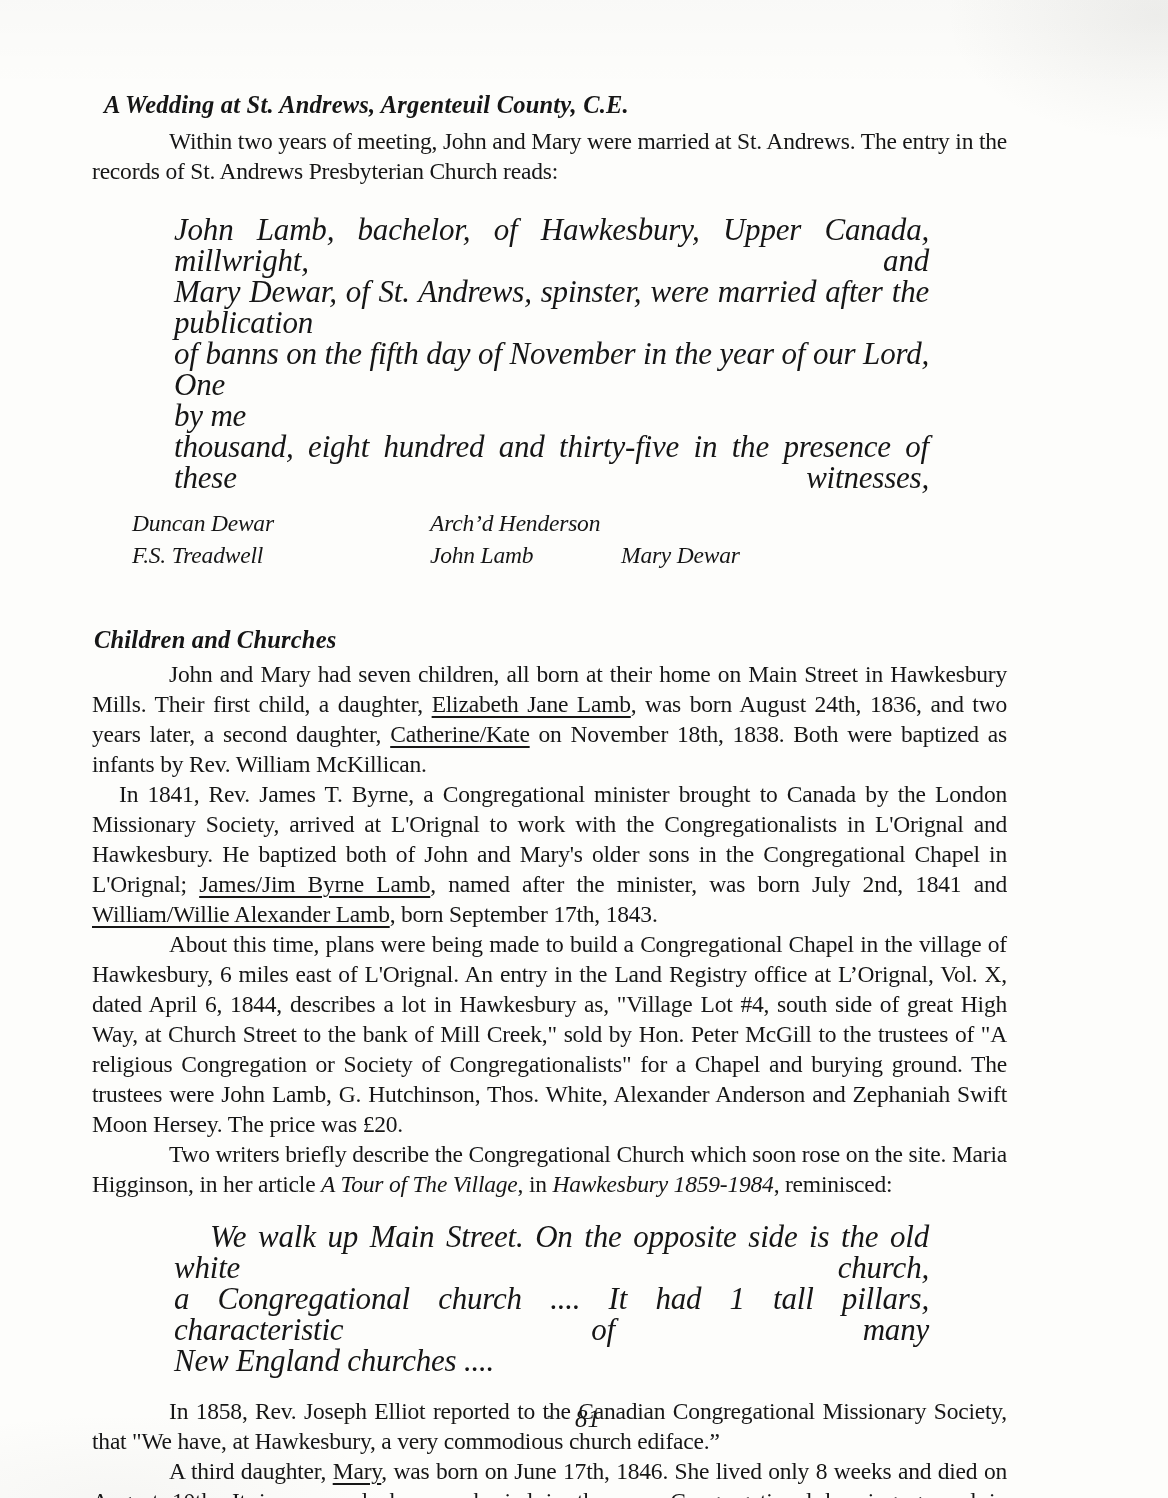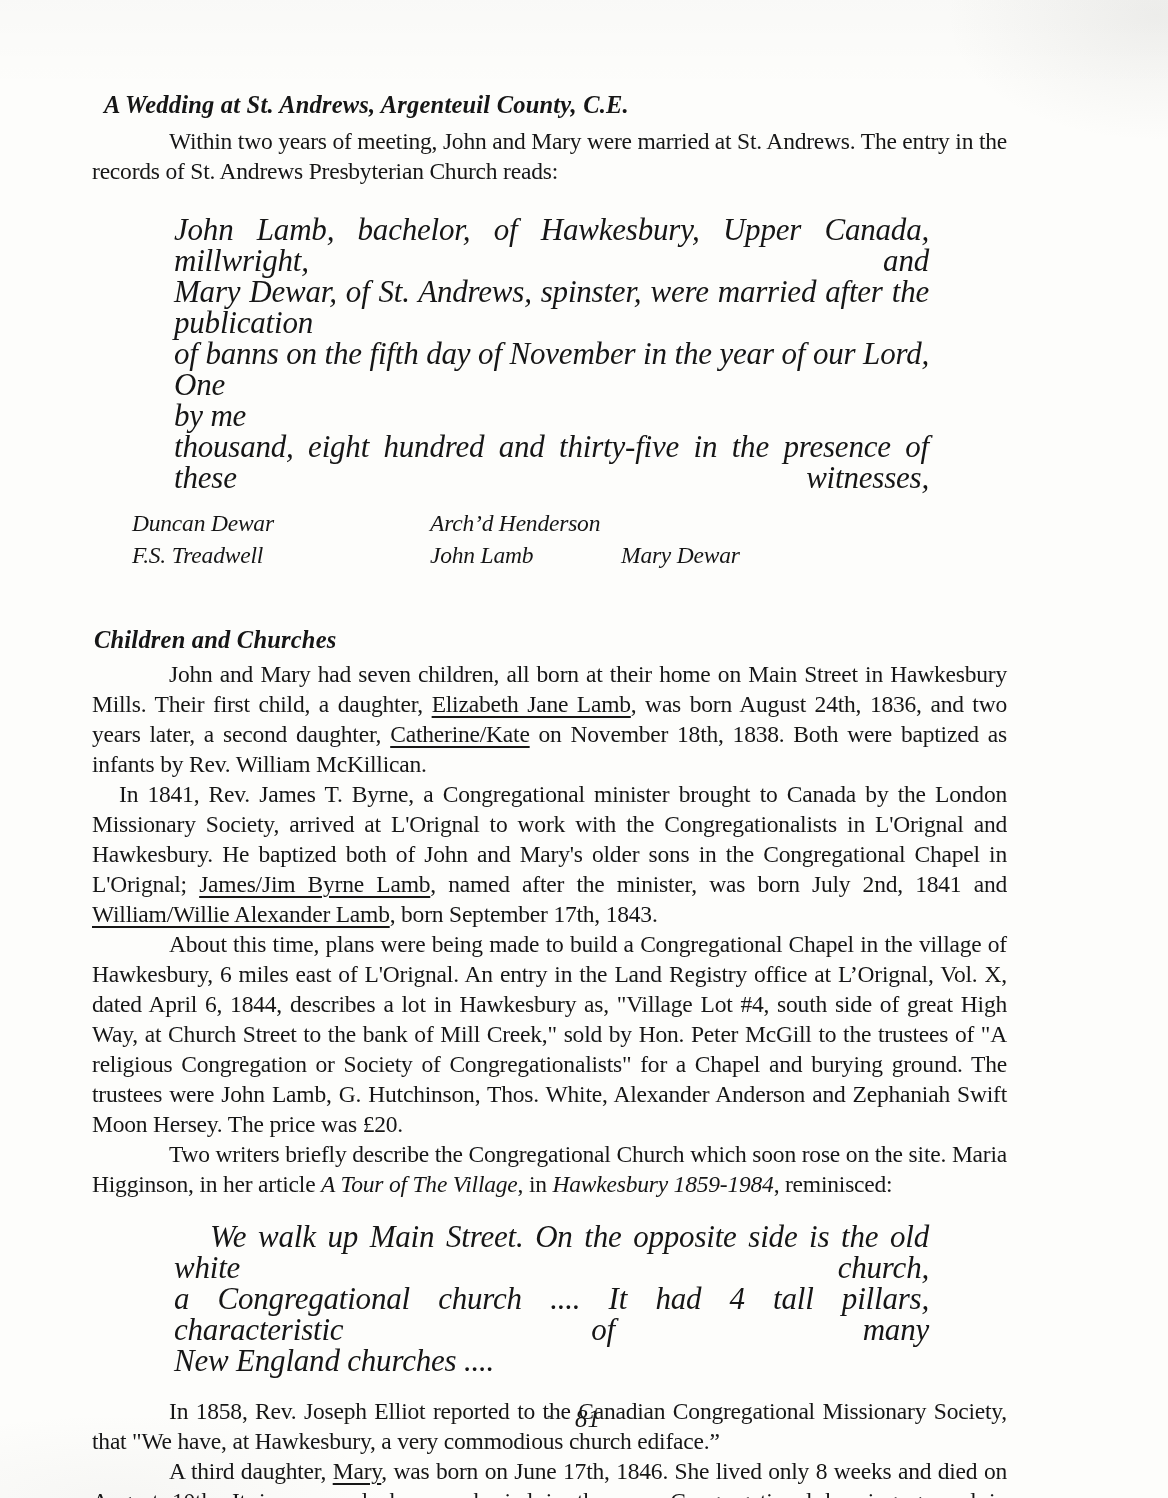--- a/index.html
+++ b/index.html
@@ -132,21 +132,21 @@
     <p class="para ind"><span>John and Mary had seven children, all born at their home on Main Street in Hawkesbury Mills.  Their first child, a daughter, </span><span class="seg-u">Elizabeth Jane Lamb</span><span>, was born August 24th, 1836, and two years later, a second daughter, </span><span class="seg-u">Catherine/Kate</span><span> on November 18th, 1838.  Both were baptized as infants by Rev. William McKillican.</span></p>
 
     <p class="para ind-sm"><span>In 1841, Rev. James T. Byrne, a Congregational minister brought to Canada by the London Missionary Society, arrived at L'Orignal to work with the Congregationalists in L'Orignal and Hawkesbury. He baptized both of John and Mary's older sons in the Congregational Chapel in L'Orignal; </span><span class="seg-u">James/Jim Byrne Lamb</span><span>, named after the minister, was born July 2nd, 1841 and </span><span class="seg-u">William/Willie Alexander Lamb</span><span>, born September 17th, 1843.</span></p>
 
     <p class="para ind"><span>About this time, plans were being made to build a Congregational Chapel in the village of Hawkesbury, 6 miles east of L'Orignal.  An entry in the Land Registry office at L’Orignal, Vol.  X, dated April 6, 1844, describes a lot in Hawkesbury as, "Village Lot #4, south side of great High Way, at Church Street to the bank of Mill Creek," sold by Hon. Peter McGill to the trustees of "A religious Congregation or Society of Congregationalists" for a Chapel and burying ground.  The trustees were John Lamb, G. Hutchinson, Thos. White, Alexander Anderson and Zephaniah Swift Moon Hersey.  The price was £20.</span></p>
 
     <p class="para ind"><span>Two writers briefly describe the Congregational Church which soon rose on the site.  Maria Higginson, in her article </span><span class="seg-i">A Tour of The Village</span><span>, in </span><span class="seg-i">Hawkesbury 1859-1984</span><span>, reminisced:</span></p>
 
     <section class="quote village">
         <div class="qline">We walk up Main Street.  On the opposite side is the old white church,</div>
-        <div class="qline">a Congregational church .... It had 4 tall pillars, characteristic of many</div>
+        <div class="qline">a Congregational church .... It had 1 tall pillars, characteristic of many</div>
         <div class="qline last">New England churches ....</div>
       </section>
 
     <p class="para ind mt-elliot"><span>In 1858, Rev. Joseph Elliot reported to the Canadian Congregational Missionary Society, that "We have, at Hawkesbury, a very commodious church ediface.”</span></p>
 
     <p class="para ind"><span>A third daughter, </span><span class="seg-u">Mary</span><span>, was born on June 17th, 1846.  She lived only 8 weeks and died on August 10th.  It is assumed she was buried in the new Congregational burying ground in Hawkesbury. Two years later, a fourth daughter, </span><span class="seg-u">Mary Ann/Minnie Lamb</span><span> was</span></p>
 
   </article>
 
   <footer class="pagefoot">

